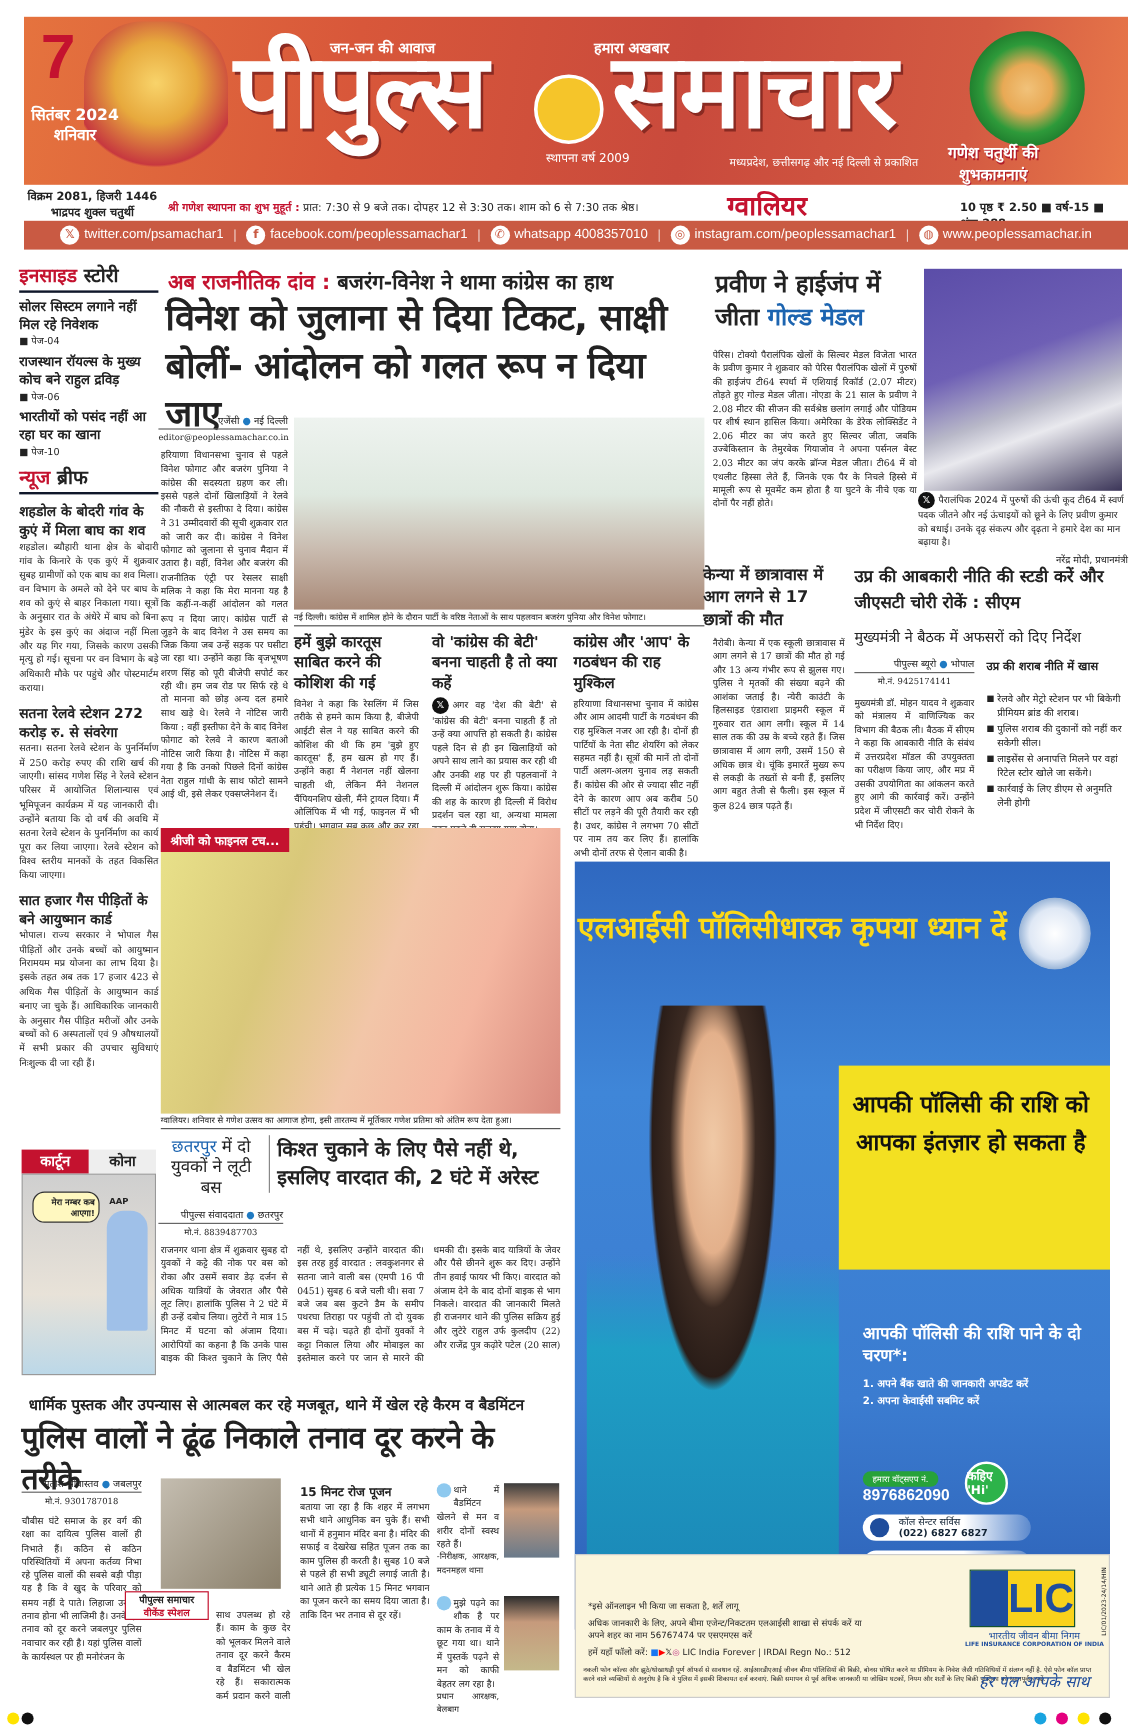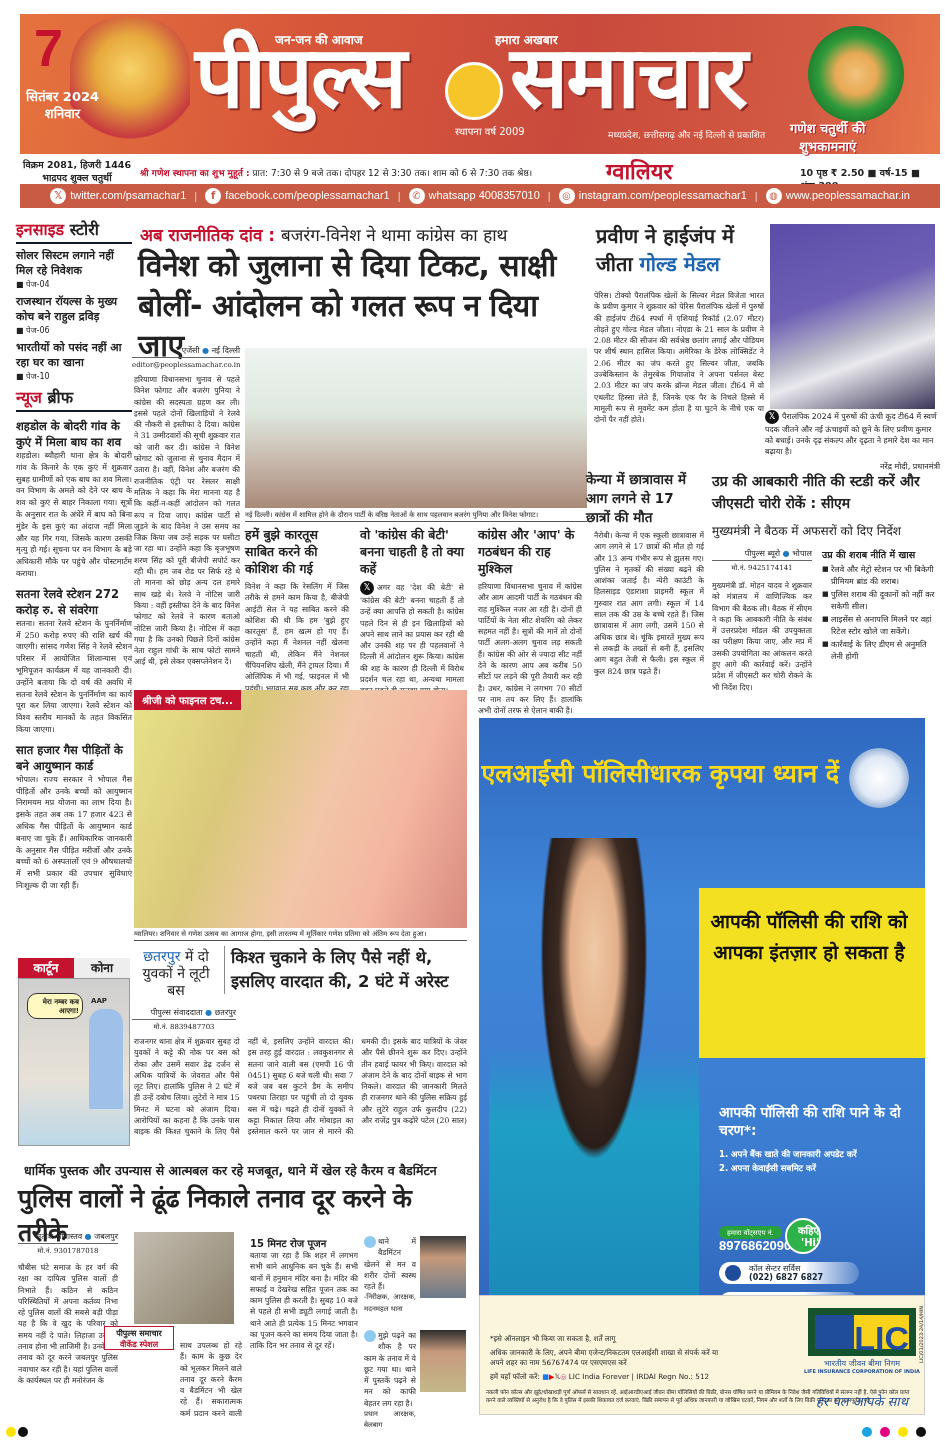--- a/index.html
+++ b/index.html
@@ -28,21 +28,21 @@
 .social .sep{opacity:.7}
 .col-l{left:16px;top:218px;width:116px}
 .sec-title{font:bold 16px "DejaVu Sans",sans-serif;border-bottom:2px solid #0f172a;padding-bottom:2px;margin-bottom:4px}
 .sec-title .red{color:#c4122f}
 .ins-h{font:bold 11px "DejaVu Sans",sans-serif;line-height:15px}
 .ins-p{font:8px "DejaVu Sans",sans-serif;margin-bottom:5px}
 .bh{font:bold 11.5px "DejaVu Sans",sans-serif;line-height:16px;margin-top:6px}
 .bp{font:7.8px "DejaVu Serif",serif;line-height:11.8px;text-align:justify}
 .kicker{left:140px;top:223px;font:bold 17px "DejaVu Sans",sans-serif}
 .kicker .red{color:#c4122f}
-.kicker .blk{font-weight:normal}
+.kicker .blk{font-weight:bold}
 .lead{left:138px;top:246px;width:450px;font:bold 30px "DejaVu Sans",sans-serif;line-height:40px;letter-spacing:-.5px}
 .byline{left:132px;top:344px;width:108px;font:8px "DejaVu Sans",sans-serif;text-align:right;border-bottom:1px solid #666;padding-bottom:2px}
 .byline .dot{color:#1f7ac2}
 .email{left:132px;top:361px;width:108px;font:7px "DejaVu Serif",serif;text-align:center}
 .col-text{font:7.6px "DejaVu Serif",serif;line-height:11.3px;text-align:justify}
 .photo{background:linear-gradient(180deg,#eef3ef 0%,#dfe9e0 40%,#c8b9ad 70%,#a98a78 100%)}
 .cap{font:7px "DejaVu Sans",sans-serif;border-bottom:1px solid #555;padding-bottom:2px}
 .sh{font:bold 12.5px "DejaVu Sans",sans-serif;line-height:17px}
 .praveen-h{left:596px;top:222px;width:170px;font:bold 20px "DejaVu Sans",sans-serif;line-height:28px}
 .praveen-h .blue{color:#1c64b0}
@@ -54,25 +54,25 @@
 .ad{left:479px;top:718px;width:446px;height:640px;background:linear-gradient(180deg,#2f68c0 0%,#3f86d8 30%,#3b7cd0 70%,#2c5fb5 100%);overflow:hidden}
 .ad-h{left:0;top:40px;width:360px;text-align:right;font:bold 25px "DejaVu Sans",sans-serif;color:#fcd917;line-height:32px}
 .ad-yellow{left:220px;top:170px;width:226px;height:170px;background:#f3e021}
 .ad-yt{left:230px;top:188px;width:200px;text-align:center;font:bold 19px "DejaVu Sans",sans-serif;line-height:31px;color:#111}
 .ad-girl{left:10px;top:120px;width:210px;height:520px;background:radial-gradient(ellipse at 50% 22%,#f0c9a6 0,#e3b08b 16%,#3b2a22 24%,#2a1d18 34%,transparent 36%),linear-gradient(180deg,transparent 40%,#1f9fc5 55%,#1a84b5 100%)}
 .ad-steps{left:240px;top:385px;width:200px;color:#fff}
 .ad-steps h4{font:bold 14px "DejaVu Sans",sans-serif;line-height:18px}
 .ad-steps p{font:bold 8.5px "DejaVu Sans",sans-serif;line-height:14px}
 .wa{left:240px;top:508px;font:7px "DejaVu Sans",sans-serif;color:#fff;background:#27a23a;border-radius:8px;padding:2px 8px}
 .wanum{left:240px;top:520px;font:bold 13px "Liberation Sans",sans-serif;color:#fff}
-.hi{left:306px;top:500px;width:36px;height:36px;border-radius:50%;background:#2db34a;color:#fff;font:bold 10px "DejaVu Sans",sans-serif;text-align:right;line-height:12px;padding-top:5px;border:2px solid #fff}
+.hi{left:325px;top:500px;width:36px;height:36px;border-radius:50%;background:#2db34a;color:#fff;font:bold 10px "DejaVu Sans",sans-serif;text-align:left;line-height:12px;padding-top:5px;border:2px solid #fff}
 .pill{left:240px;width:140px;height:22px;border-radius:11px;background:linear-gradient(90deg,#fff 0%,#fff 60%,rgba(255,255,255,.2) 100%);font:8px "DejaVu Sans",sans-serif;color:#123;padding:2px 0 0 30px;line-height:9px}
 .pill .pi{position:absolute;left:6px;top:3px;width:16px;height:16px;border-radius:50%;background:#1f4d9c}
 .lic-foot{left:479px;top:1295px;width:446px;height:120px;background:#fbf5dc;border:1px solid #ccc}
-.lic-logo{left:808px;top:1308px;width:108px;height:48px;display:flex;border:7px solid #14532d}
+.lic-logo{left:808px;top:1308px;width:88px;height:48px;display:flex;border:1px solid #14532d}
 .lic-logo .l1{width:40px;background:#1f4d9c}
 .lic-logo .l2{flex:1;background:#f8d21b;font:bold 34px "Liberation Sans",sans-serif;color:#1f4d9c;text-align:center;line-height:46px}
 .foot-t{font:7.2px "DejaVu Sans",sans-serif;line-height:10px}
 .regbar{top:1427px;width:10px;height:10px;border-radius:50%}
 </style>
 </head>
 <body>
 
 <div class="abs mast"></div>
 <div class="abs ganesh"></div>
@@ -220,21 +220,21 @@
 
 <div class="abs" style="left:586px;top:470px;width:110px;font:bold 13.5px 'DejaVu Sans',sans-serif;line-height:19px">केन्या में छात्रावास में आग लगने से 17 छात्रों की मौत</div>
 <div class="abs col-text" style="left:594px;top:530px;width:110px;height:178px;overflow:hidden">नैरोबी। केन्या में एक स्कूली छात्रावास में आग लगने से 17 छात्रों की मौत हो गई और 13 अन्य गंभीर रूप से झुलस गए। पुलिस ने मृतकों की संख्या बढ़ने की आशंका जताई है। न्येरी काउंटी के हिलसाइड एंडाराशा प्राइमरी स्कूल में गुरुवार रात आग लगी। स्कूल में 14 साल तक की उम्र के बच्चे रहते हैं। जिस छात्रावास में आग लगी, उसमें 150 से अधिक छात्र थे। चूंकि इमारतें मुख्य रूप से लकड़ी के तख्तों से बनी हैं, इसलिए आग बहुत तेजी से फैली। इस स्कूल में कुल 824 छात्र पढ़ते हैं।</div>
 
 <div class="abs" style="left:712px;top:470px;width:228px;font:bold 14px 'DejaVu Sans',sans-serif;line-height:22px">उप्र की आबकारी नीति की स्टडी करें और जीएसटी चोरी रोकें : सीएम</div>
 <div class="abs" style="left:712px;top:522px;width:228px;font:12px 'DejaVu Sans',sans-serif">मुख्यमंत्री ने बैठक में अफसरों को दिए निर्देश</div>
 <div class="abs byline" style="left:712px;top:547px;width:100px"><span>पीपुल्स ब्यूरो</span> <span class="dot">●</span> <span>भोपाल</span></div>
 <div class="abs email" style="left:712px;top:563px;width:100px">मो.नं. 9425174141</div>
 <div class="abs col-text" style="left:712px;top:580px;width:100px;height:128px;overflow:hidden">मुख्यमंत्री डॉ. मोहन यादव ने शुक्रवार को मंत्रालय में वाणिज्यिक कर विभाग की बैठक ली। बैठक में सीएम ने कहा कि आबकारी नीति के संबंध में उत्तरप्रदेश मॉडल की उपयुक्तता का परीक्षण किया जाए, और मप्र में उसकी उपयोगिता का आंकलन करते हुए आगे की कार्रवाई करें। उन्होंने प्रदेश में जीएसटी कर चोरी रोकने के भी निर्देश दिए।</div>
 <div class="abs" style="left:822px;top:548px;width:118px">
-  <div style="font:bold 9.5px 'DejaVu Sans',sans-serif;margin-bottom:3px">उप्र की शराब नीति में खास</div>
+  <div style="font:bold 9.5px 'DejaVu Sans',sans-serif;margin-bottom:16px">उप्र की शराब नीति में खास</div>
   <ul class="bullet">
     <li>रेलवे और मेट्रो स्टेशन पर भी बिकेगी प्रीमियम ब्रांड की शराब।</li>
     <li>पुलिस शराब की दुकानों को नहीं कर सकेगी सील।</li>
     <li>लाइसेंस से अनापत्ति मिलने पर वहां रिटेल स्टोर खोले जा सकेंगे।</li>
     <li>कार्रवाई के लिए डीएम से अनुमति लेनी होगी</li>
   </ul>
 </div>
 
 <div class="abs ad">
   <div class="abs ad-h">एलआईसी पॉलिसीधारक कृपया ध्यान दें</div>

